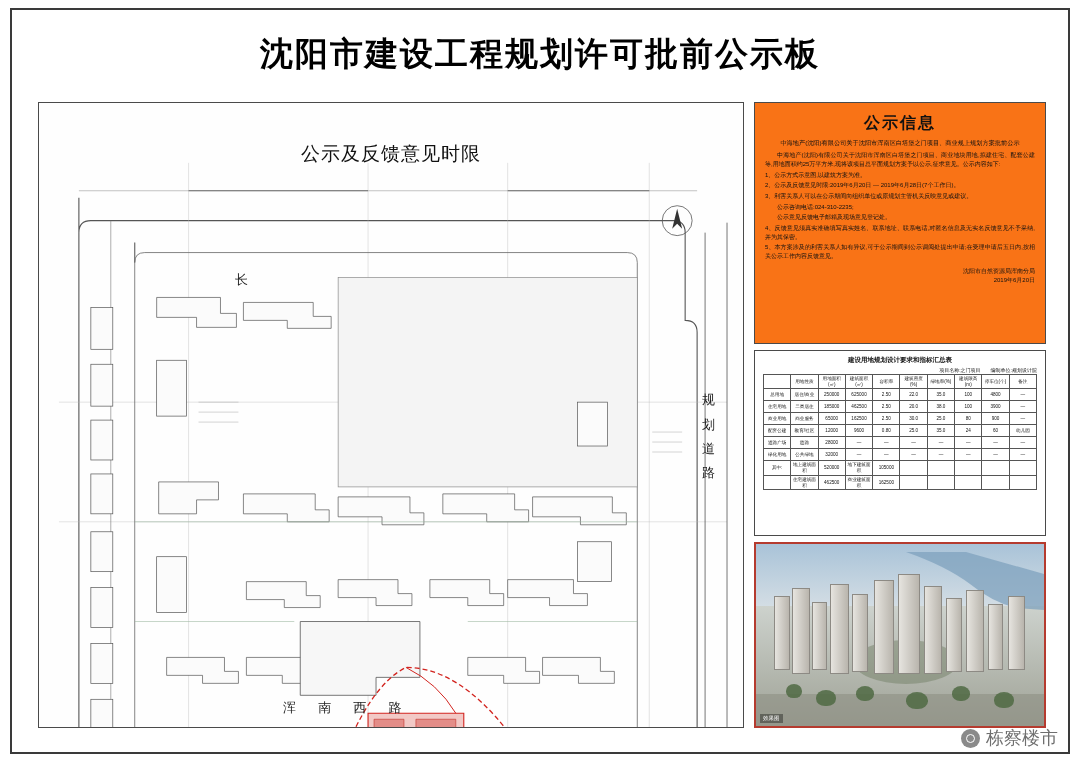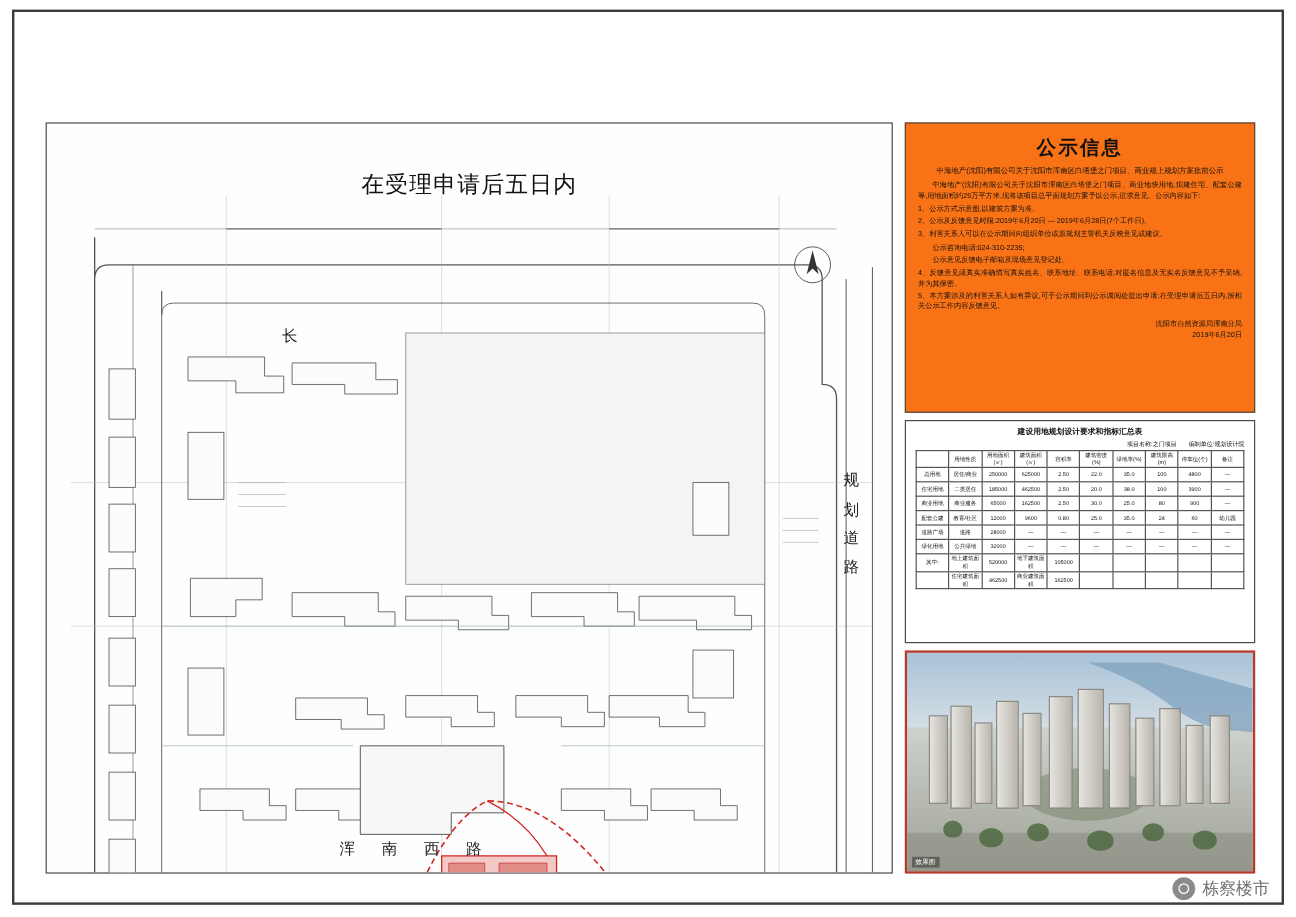--- a/index.html
+++ b/index.html
@@ -194,21 +194,21 @@
   }
   
   .watermark {
     position: absolute;
     right: 22px;
     bottom: 14px;
     display: flex;
     align-items: center;
     gap: 6px;
     color: #6f6f6f;
-    font-size: 14px;
+    font-size: 18px;
     font-family: "DejaVu Serif", serif;
   }
   .wm-logo {
     width: 19px; height: 19px;
     border-radius: 50%;
     background: #8a8a8a;
     position: relative;
   }
   .wm-logo::after {
     content: "";
@@ -218,23 +218,24 @@
     border: 1.6px solid #fff;
     border-radius: 50%;
     box-sizing: border-box;
   }
 </style>
 </head>
 <body>
 
 <div class="board">
 
+  <div class="board-title">沈阳市建设工程规划许可批前公示板</div>
 
   <div class="plan-panel">
-    <div class="plan-title">在受理申请后五日内</div>
+    <div class="plan-title">公示及反馈意见时限</div>
 
     <svg class="plan-canvas" viewBox="0 0 706 626" preserveAspectRatio="none">
       <defs>
         <pattern id="hatch" width="6" height="6" patternUnits="userSpaceOnUse" patternTransform="rotate(45)">
           <line x1="0" y1="0" x2="0" y2="6" stroke="#cfcfcf" stroke-width="0.7"></line>
         </pattern>
       </defs>
 
       <path d="M40 95 L40 660 L660 660 L660 230 Q660 218 648 218 L648 130 Q648 118 636 118 L52 118 Q40 118 40 130 Z" fill="none" stroke="#555" stroke-width="1.1"></path>
 

